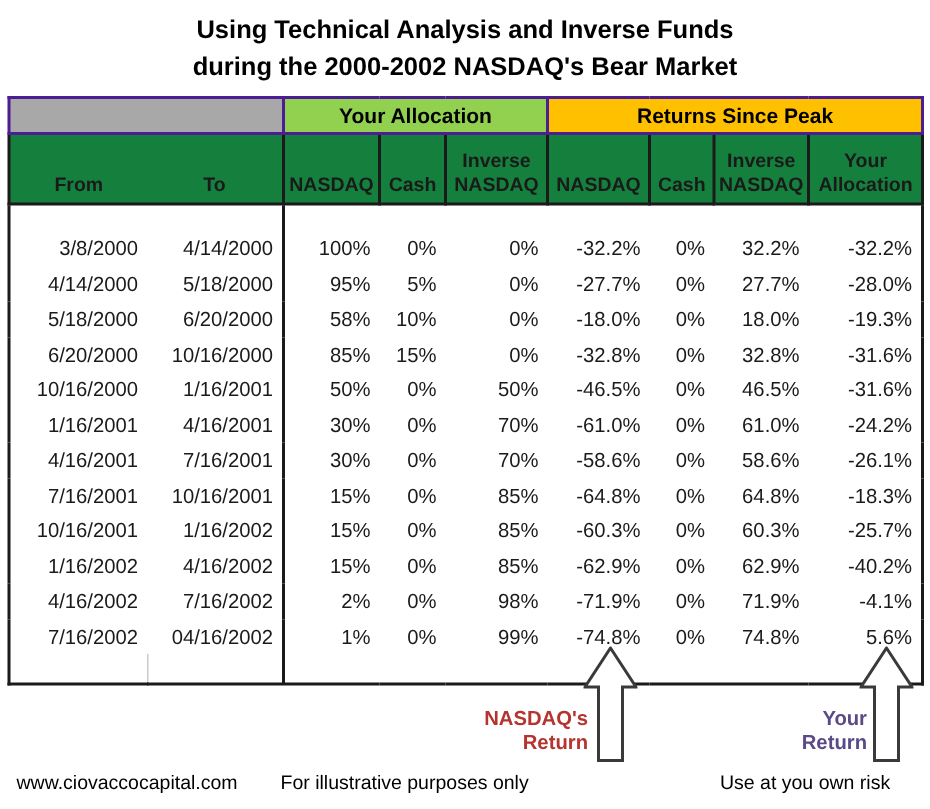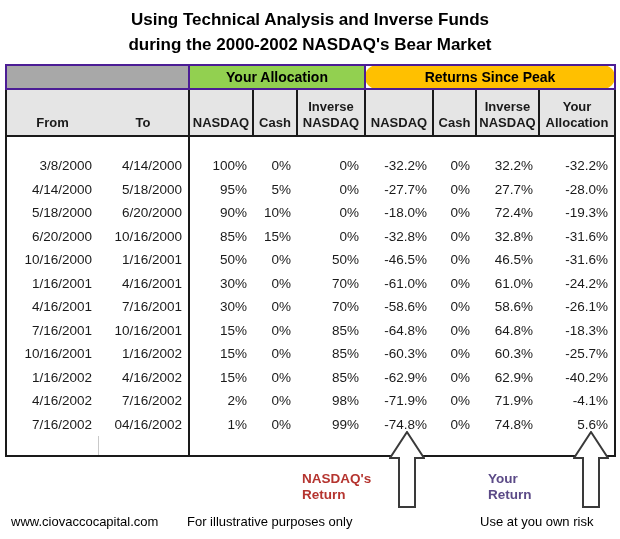--- a/index.html
+++ b/index.html
@@ -26,26 +26,26 @@
   }
   col.c1{width:92px;} col.c2{width:91px;} col.c3{width:64px;} col.c4{width:44px;}
   col.c5{width:68px;} col.c6{width:68px;} col.c7{width:43px;} col.c8{width:63px;} col.c9{width:76px;}
 
   tr.band td {
     height:24px; border:2px solid #4c1d95;
     font-weight:bold; font-size:14px; text-align:center; vertical-align:middle; color:#000;
   }
   td.band-gray   { background:#A8A8A8; }
   td.band-green  { background:#92D050; }
-  td.band-orange { background:#FFC000;border-radius:12px; }
+  td.band-orange { background:#FFC000; }
 
   tr.colhead td {
     height:47px; border:2px solid #1a1a1a;
     font-weight:bold; font-size:13px; line-height:16px;
-    text-align:center; vertical-align:bottom; padding-bottom:4px; background:#e5e5e5;
+    text-align:center; vertical-align:bottom; padding-bottom:4px; background:#15803d;
   }
   td.fromto { border-right:2px solid #1a1a1a; }
   .fromto-inner { display:flex; width:100%; }
   .fromto-inner span:first-child { width:92px; text-align:center; }
   .fromto-inner span:last-child  { width:91px; text-align:center; }
 
   tr.spacer-top td    { height:18px; border:none; }
   tr.spacer-bottom td { height:20px; border:none; }
   td.sep-right  { border-right:2px solid #1a1a1a !important; }
   td.faint-right{ border-right:1px solid #c9c9c9 !important; }
@@ -56,21 +56,21 @@
   }
 
   
   .up-arrow { position:absolute; width:36px; height:77px; z-index:5; }
   .arrow-left  { left:389px; top:431px; }
   .arrow-right { left:573px; top:431px; }
 
   
   .callout {
     position:absolute; width:90px; top:471px;
-    text-align:left; font-weight:bold; font-size:13.5px; line-height:16px;
+    text-align:right; font-weight:bold; font-size:13.5px; line-height:16px;
   }
   .callout-nasdaq { left:302px; color:#B5342F; }
   .callout-your   { left:488px; color:#5B4A87; }
 
   
   .footer-text { position:absolute; top:514px; font-size:13px; color:#000000; white-space:nowrap; }
   .footer-site { left:11px; }
   .footer-disclaimer { left:187px; }
   .footer-risk { left:480px; }
 </style>
@@ -150,26 +150,26 @@
           <td>5%</td>
           <td>0%</td>
           <td>-27.7%</td>
           <td>0%</td>
           <td>27.7%</td>
           <td>-28.0%</td>
         </tr>
         <tr class="data-row">
           <td>5/18/2000</td>
           <td class="sep-right">6/20/2000</td>
-          <td>90%</td>
+          <td>58%</td>
           <td>10%</td>
           <td>0%</td>
           <td>-18.0%</td>
           <td>0%</td>
-          <td>72.4%</td>
+          <td>18.0%</td>
           <td>-19.3%</td>
         </tr>
         <tr class="data-row">
           <td>6/20/2000</td>
           <td class="sep-right">10/16/2000</td>
           <td>85%</td>
           <td>15%</td>
           <td>0%</td>
           <td>-32.8%</td>
           <td>0%</td>

